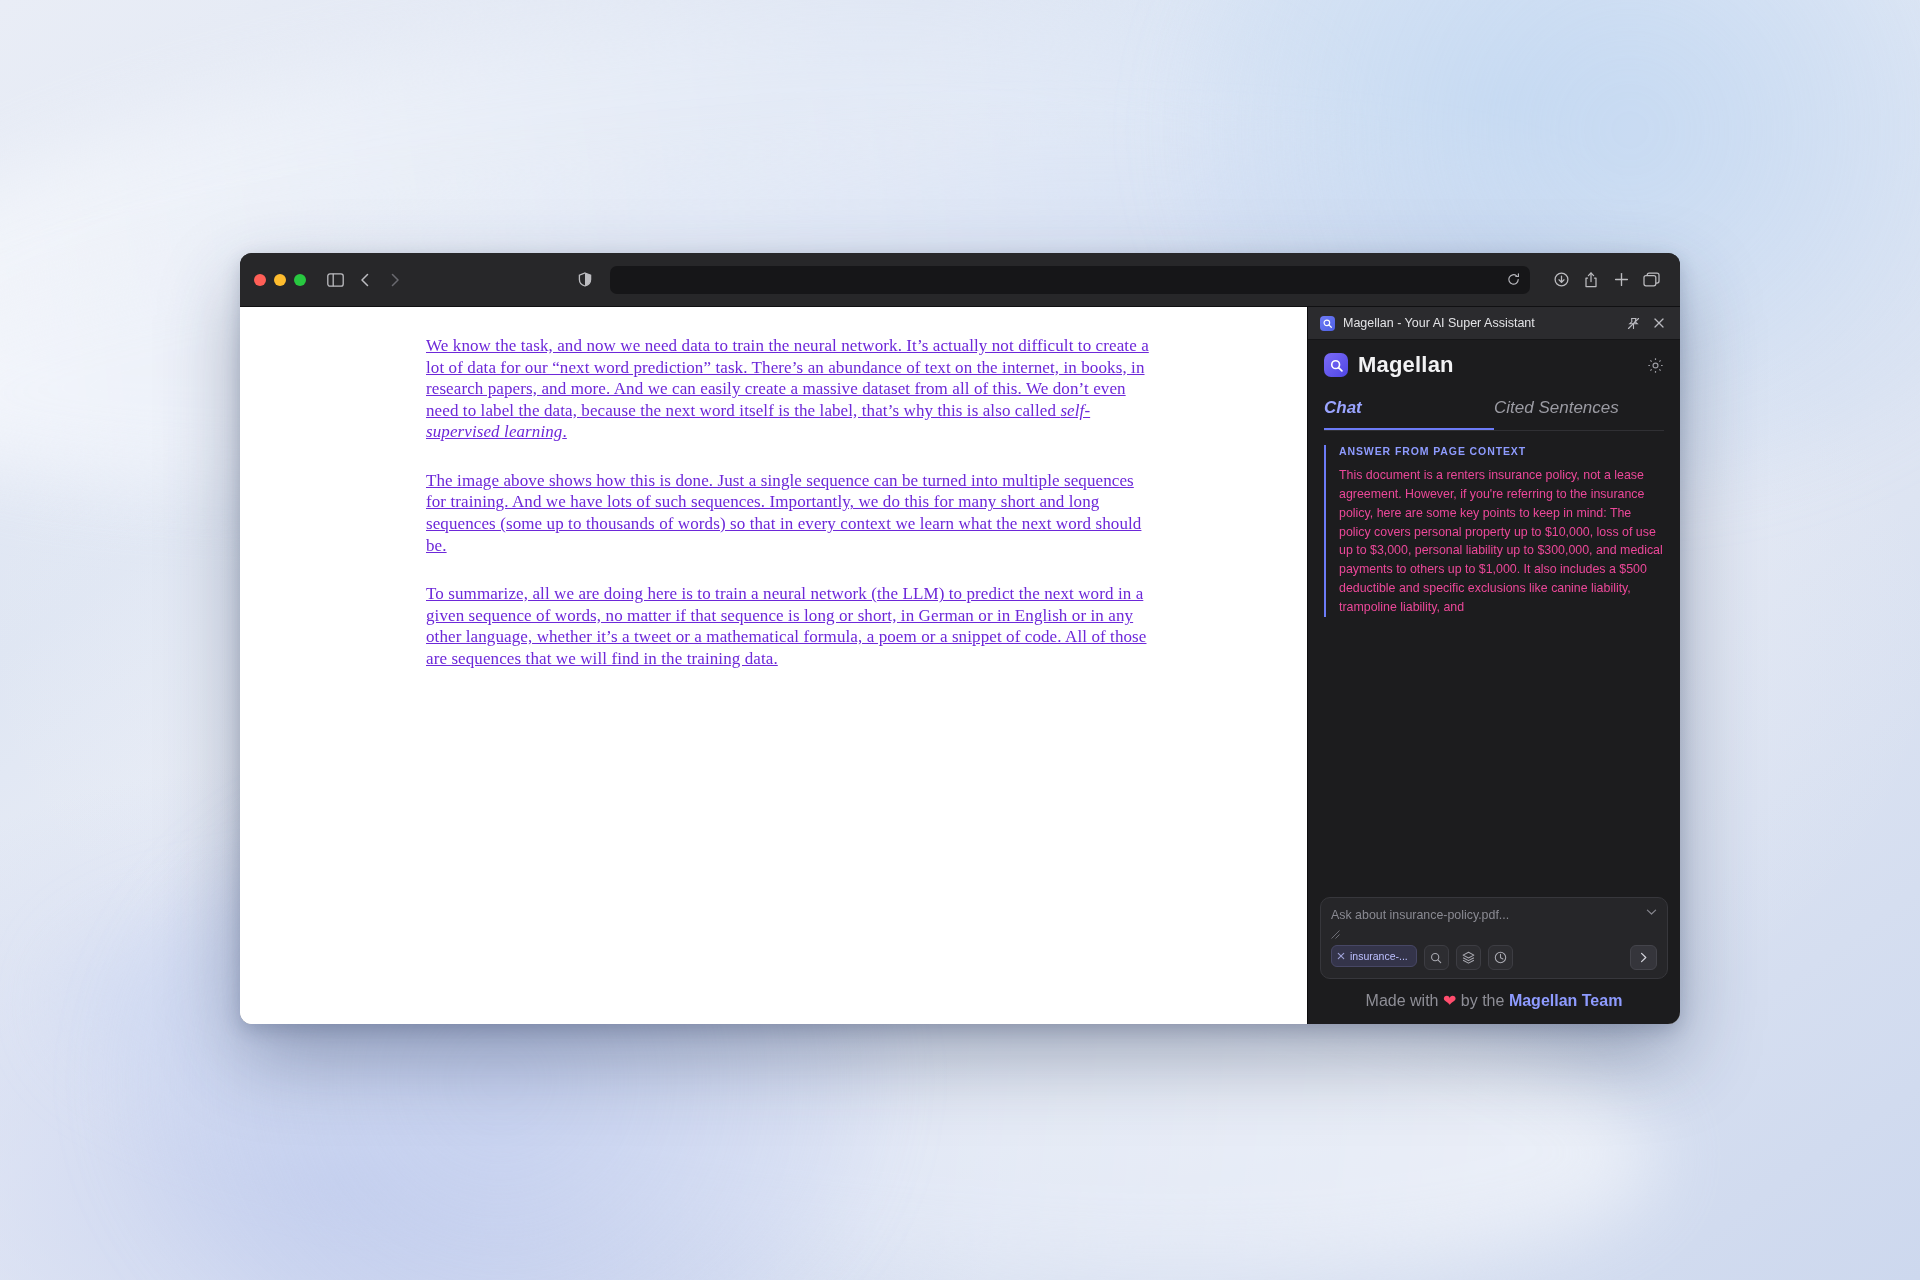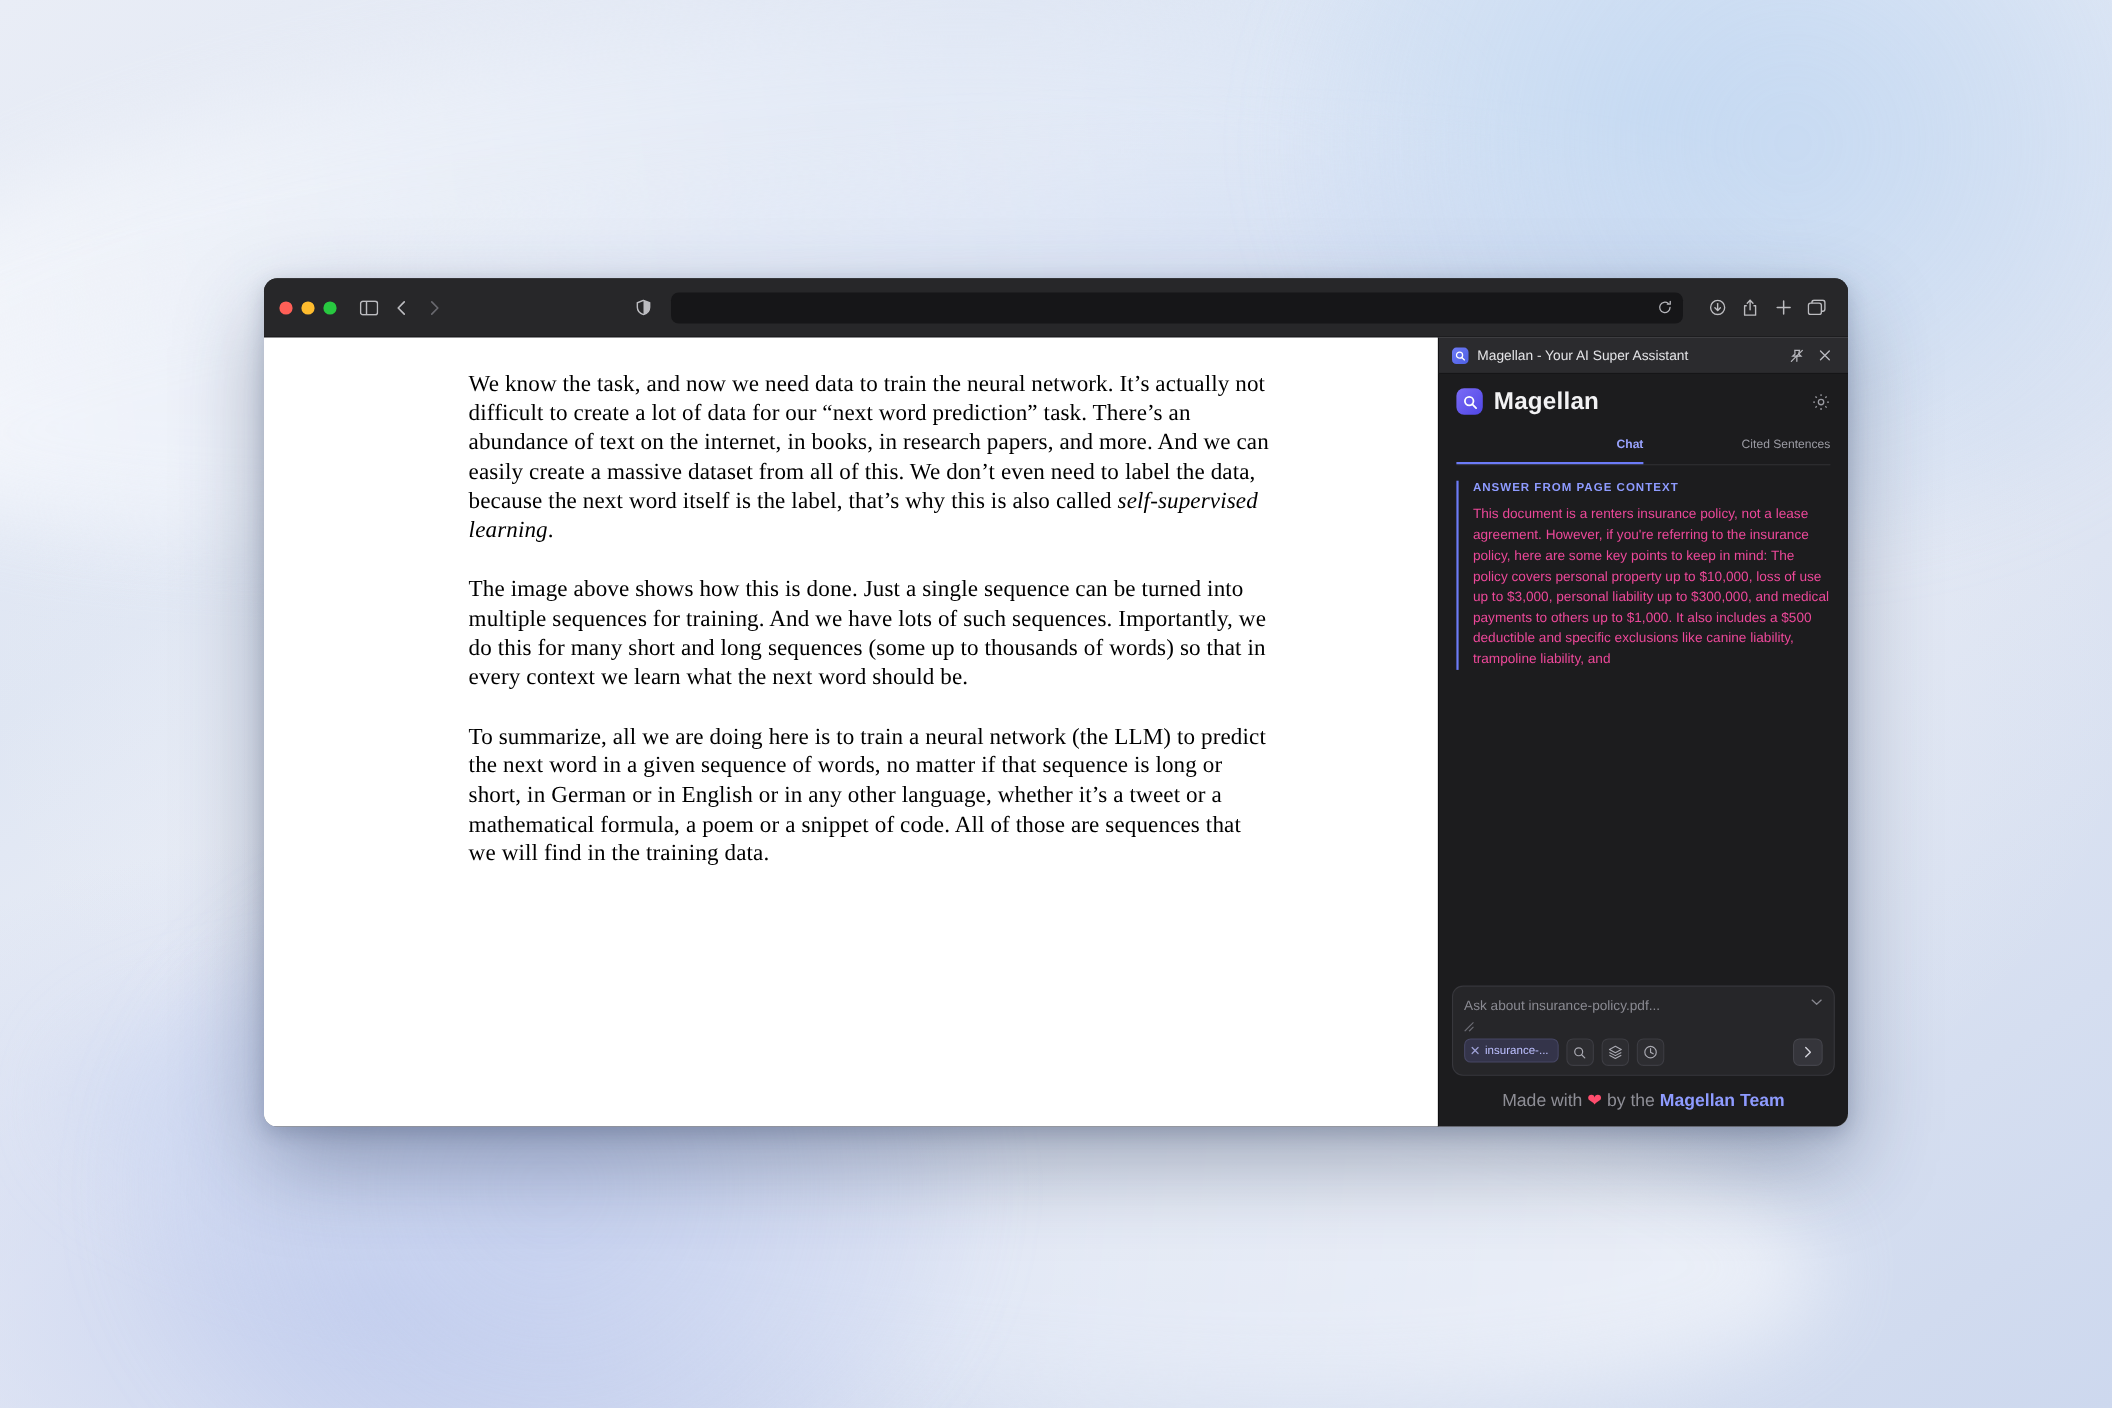--- a/index.html
+++ b/index.html
@@ -108,25 +108,26 @@
     flex: 1;
     background: #fff;
     overflow: hidden;
     position: relative;
   }
   #page-inner {
     padding: 28px 150px 0 186px;
   }
   #page p {
     font-family: "Liberation Serif", serif;
-    font-size: 21px;
+    font-size: 17px;
     line-height: 1.27;
-    color: #000000;
+    color: #6d28d9;
     margin: 0 0 27px 0;
     letter-spacing: .1px;
+    text-decoration: underline;
   }
   #page p em { font-style: italic; }
 
   
   #sidepanel {
     width: 372px;
     background: #1c1c1e;
     display: flex;
     flex-direction: column;
     border-left: 1px solid #0c0c0e;
@@ -184,24 +185,25 @@
   }
   .gear { color: #9a9aa1; }
 
   #panel-tabs {
     display: flex;
     border-bottom: 1px solid #303034;
     margin: 4px 16px 0 16px;
   }
   .panel-tab {
     flex: 1;
-    text-align: right;
+    text-align: left;
     padding: 8px 0 10px 0;
-    font-size: 11px;
+    font-size: 17px;
     color: #9b9ba3;
+    font-style: italic;
   }
   .panel-tab.active {
     color: #9aa4ff;
     border-bottom: 2px solid #6c7bf7;
     font-weight: bold;
   }
 
   #panel-body {
     flex: 1;
     overflow: hidden;

